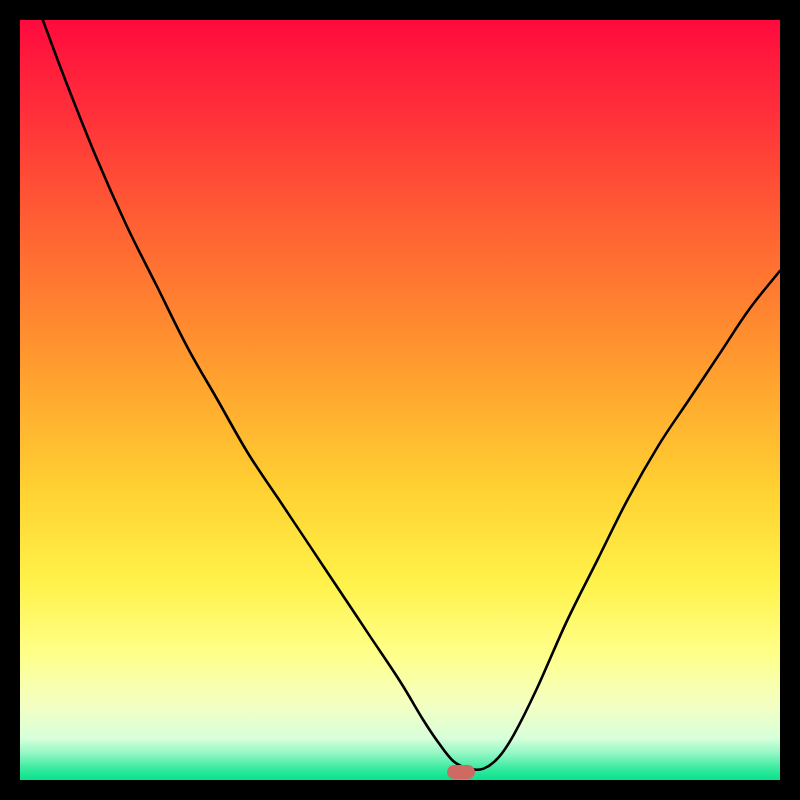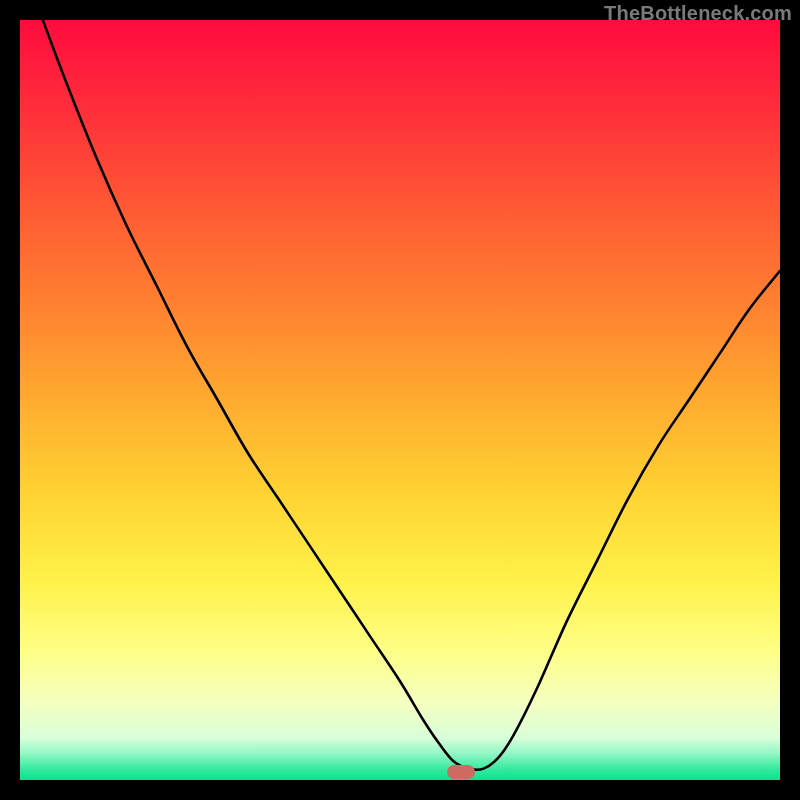--- a/index.html
+++ b/index.html
@@ -55,21 +55,20 @@
     font-size: 20px;
     font-weight: 600;
     color: #7a7a7a;
     letter-spacing: 0.2px;
   }
 </style>
 </head>
 <body>
 
 <div class="frame">
-  <div class="watermark">TheBottleneck.com</div>
   <div class="plot">
     <svg class="gradient" viewBox="0 0 760 760" preserveAspectRatio="none">
       <defs>
         <linearGradient id="bg-grad" x1="0" y1="0" x2="0" y2="1">
             <stop offset="0%" stop-color="#ff0b3e"></stop>
             <stop offset="12%" stop-color="#ff2f3a"></stop>
             <stop offset="25%" stop-color="#ff5a34"></stop>
             <stop offset="38%" stop-color="#ff8330"></stop>
             <stop offset="50%" stop-color="#ffab2f"></stop>
             <stop offset="62%" stop-color="#ffd232"></stop>

